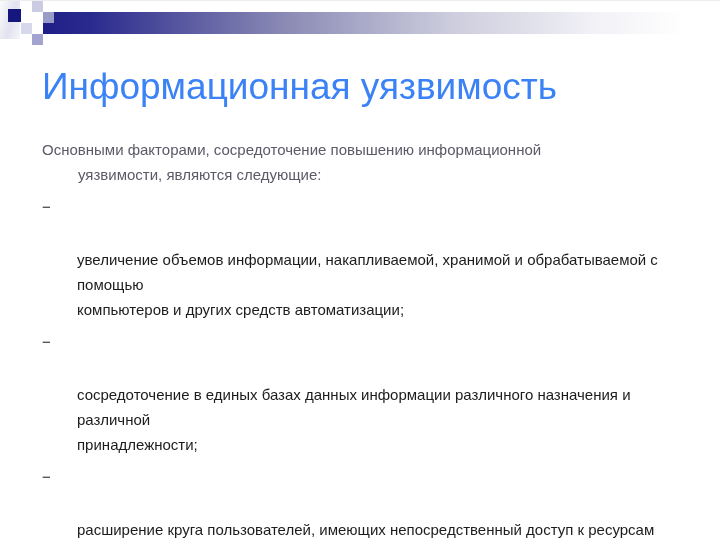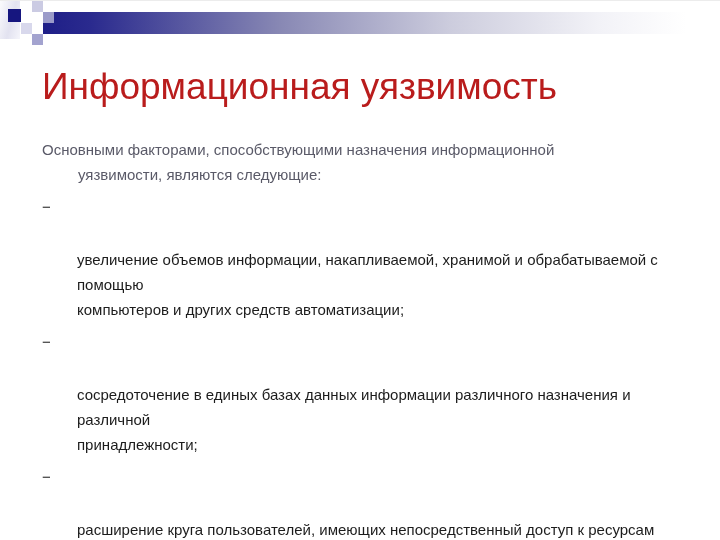--- a/index.html
+++ b/index.html
@@ -43,21 +43,21 @@
   .sq-d      { left: 32px; top: 33px; background: #a3a3cf; }
 
   
   .title {
     position: absolute;
     left: 42px; top: 64px;
     width: 640px;
     font-size: 37px;
     line-height: 44px;
     font-weight: 400;
-    color: #b91c1c;
+    color: #3b82f6;
     white-space: nowrap;
   }
 
   
   .body-text {
     position: absolute;
     left: 42px; top: 136px;
     width: 655px;
     font-size: 15px;
     line-height: 25px;
@@ -96,21 +96,21 @@
   <div class="header-bar"></div>
   <div class="sq sq-navy"></div>
   <div class="sq sq-a"></div>
   <div class="sq sq-b"></div>
   <div class="sq sq-c"></div>
   <div class="sq sq-d"></div>
 
   <div class="title">Информационная уязвимость</div>
 
   <div class="body-text">
-    <div class="para intro">Основными факторами, способствующими назначения информационной
+    <div class="para intro">Основными факторами, сосредоточение повышению информационной
 уязвимости, являются следующие:</div>
     <div id="bullet-list">
     <div class="para bullet">
       <span class="dash">−</span>
       <span class="btext">увеличение объемов информации, накапливаемой, хранимой и обрабатываемой с помощью
 компьютеров и других средств автоматизации;</span>
     </div>
 
     <div class="para bullet">
       <span class="dash">−</span>

